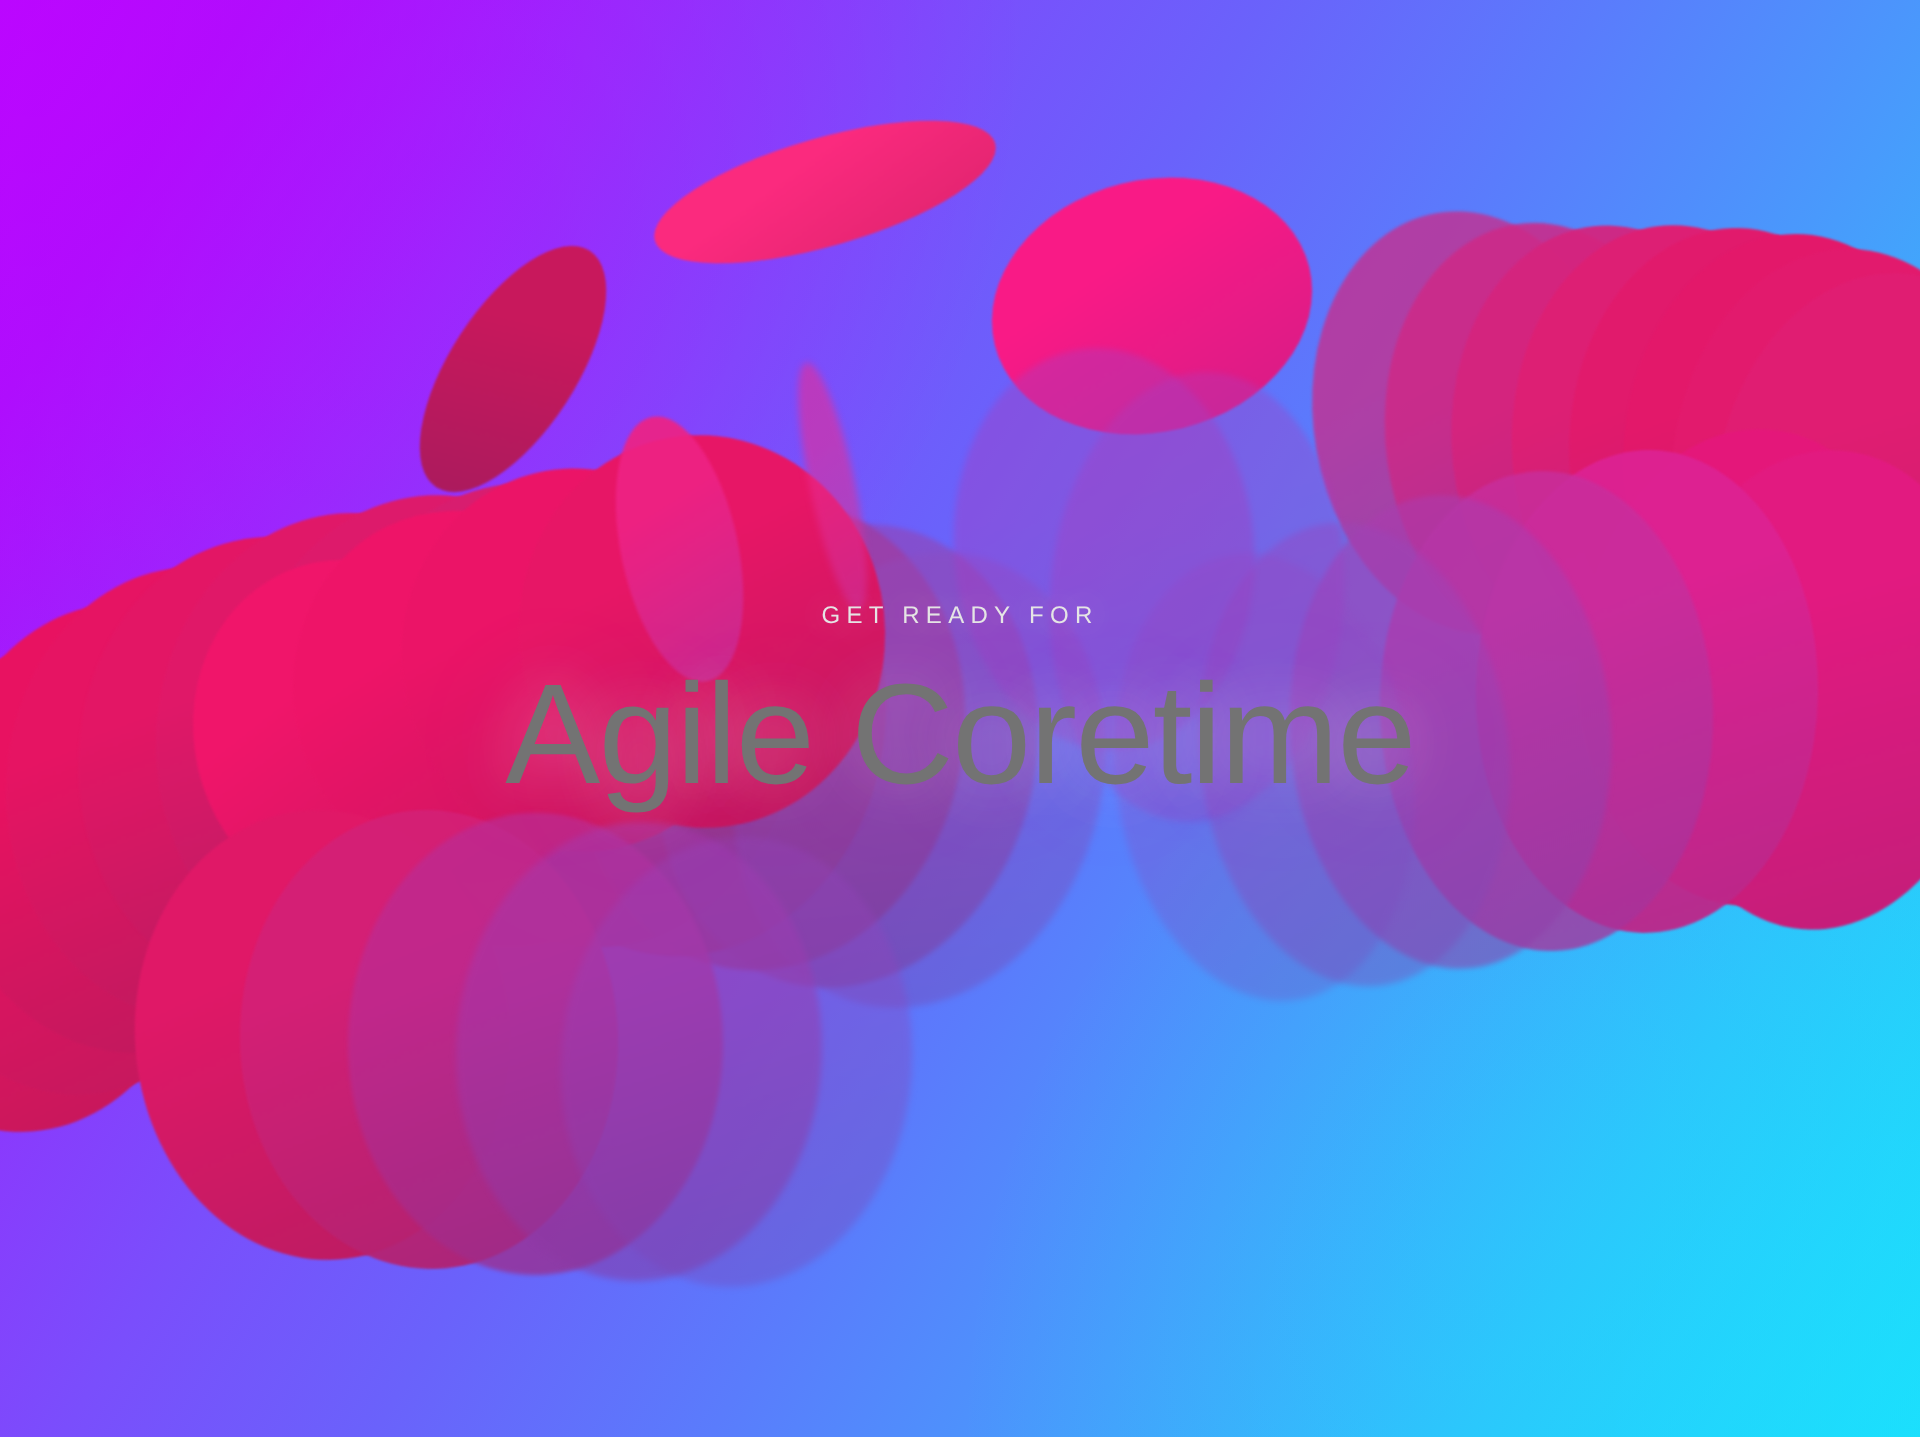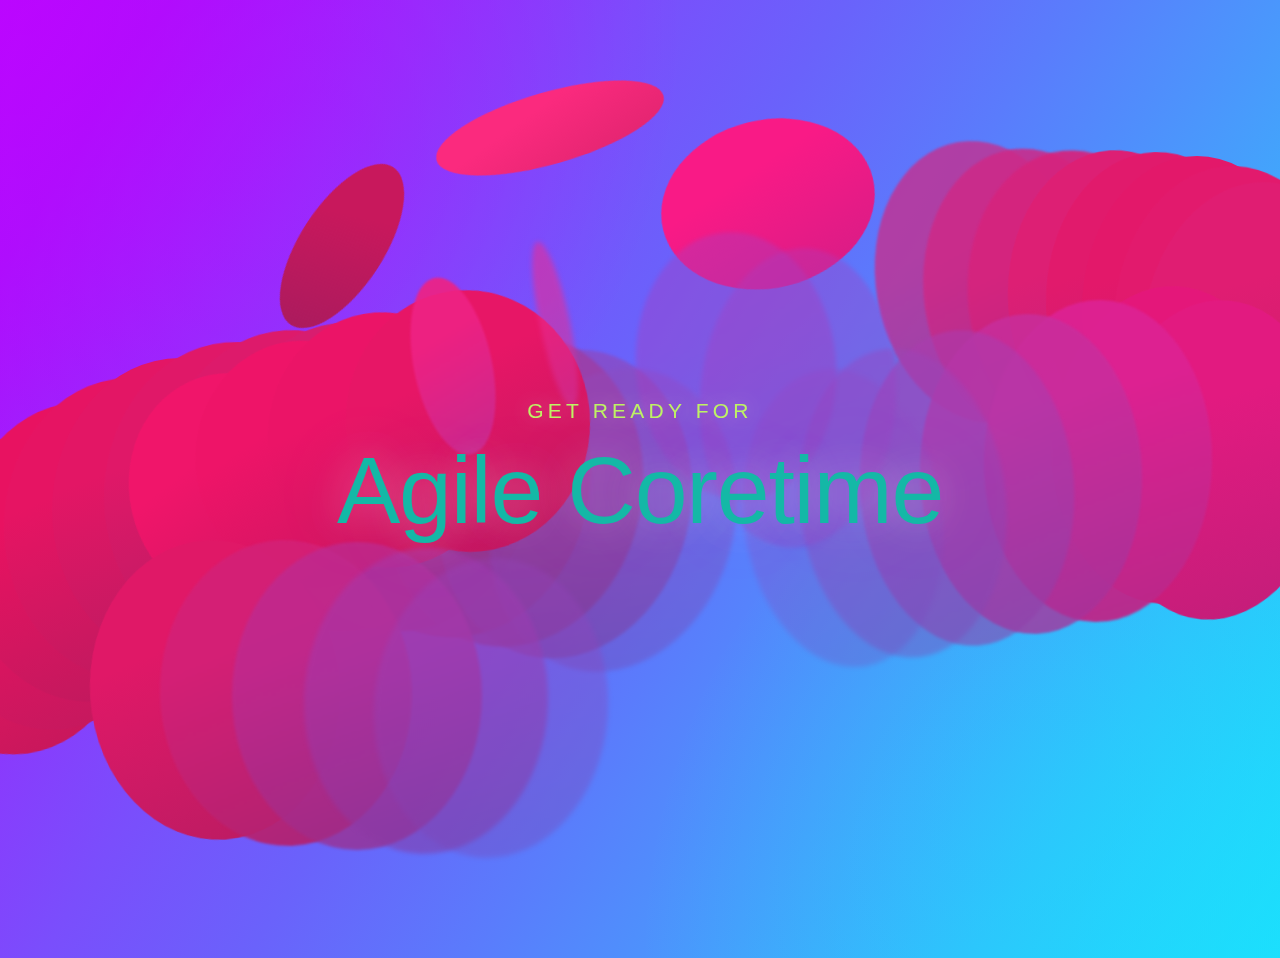--- a/index.html
+++ b/index.html
@@ -53,31 +53,31 @@
   
   .content {
     position: absolute;
     left: 0;
     right: 0;
     top: 398px;
     text-align: center;
     z-index: 40;
   }
   .eyebrow {
-    color: #bef264;
-    font-size: 21px;
+    color: #e5e5e5;
+    font-size: 16px;
     letter-spacing: 4.2px;
     font-weight: 400;
     line-height: 26px;
     text-transform: uppercase;
     text-shadow: 0 0 22px rgba(255,255,255,0.40);
   }
   .headline {
     margin-top: 12px;
-    color: #14b8a6;
+    color: #737373;
     font-size: 95px;
     line-height: 108px;
     font-weight: 500;
     letter-spacing: -1.2px;
     text-shadow: 0 0 38px rgba(255,255,255,0.30),
                  0 0 90px rgba(255,180,255,0.18);
   }
 </style>
 </head>
 <body>

